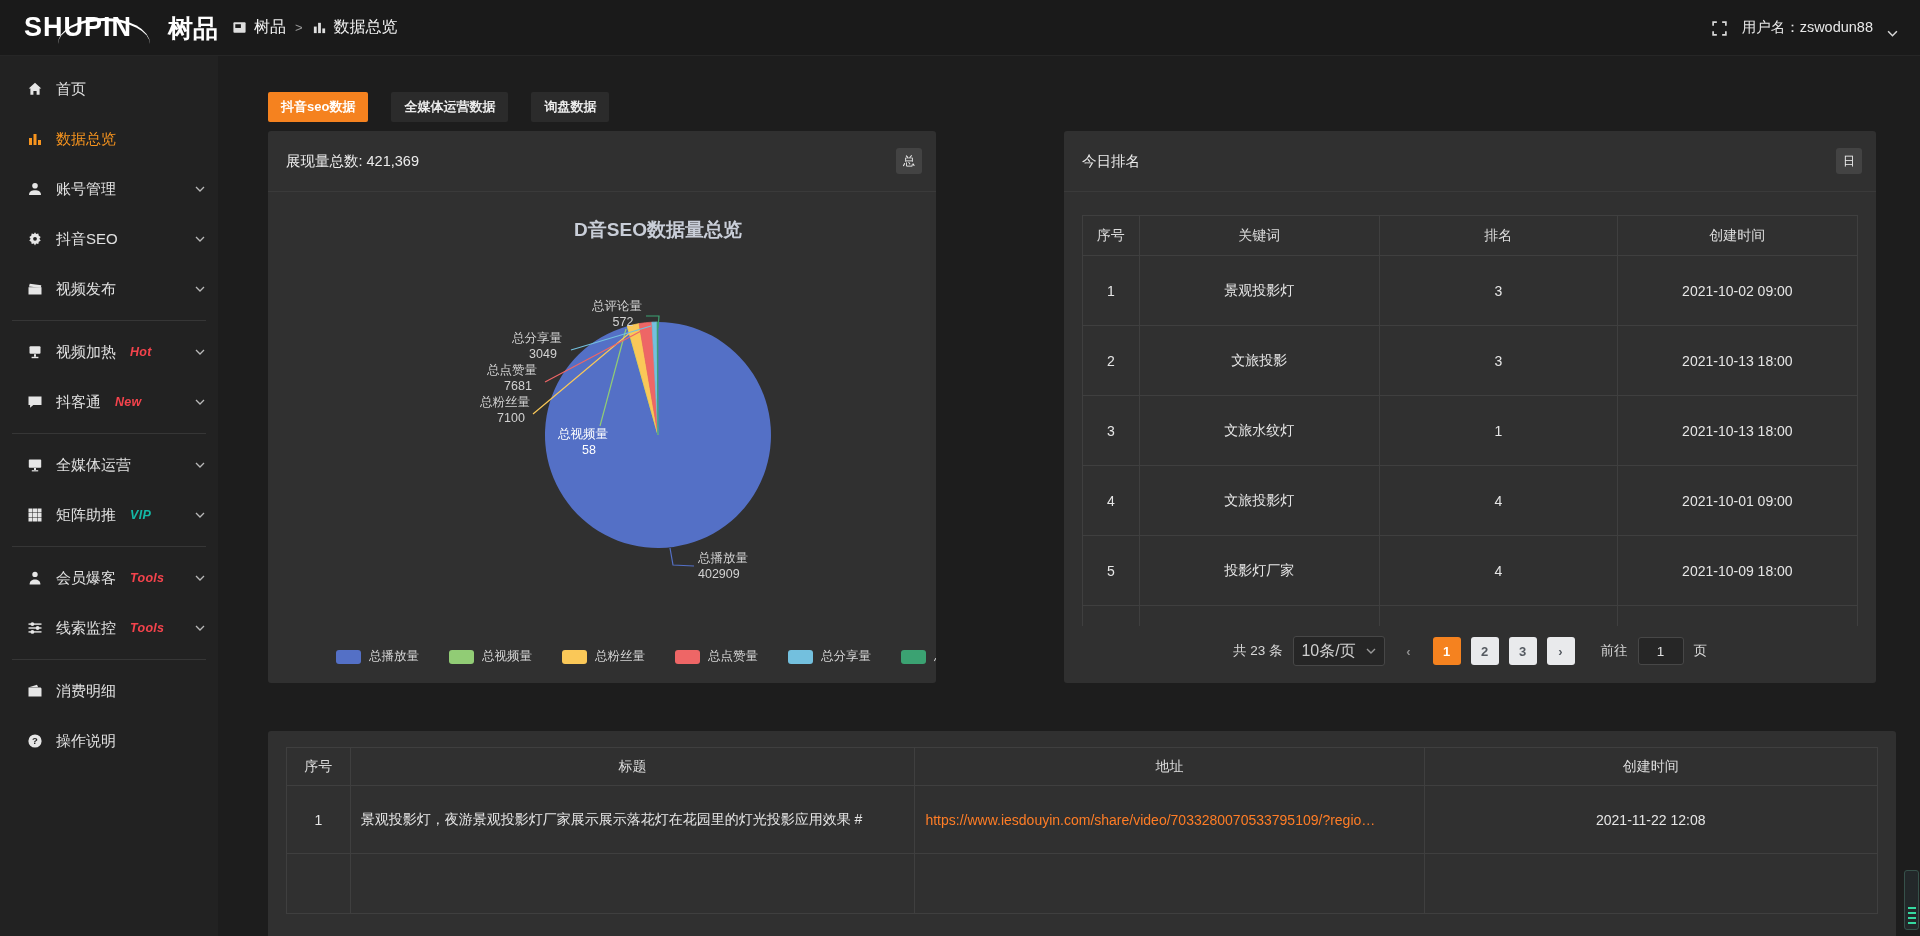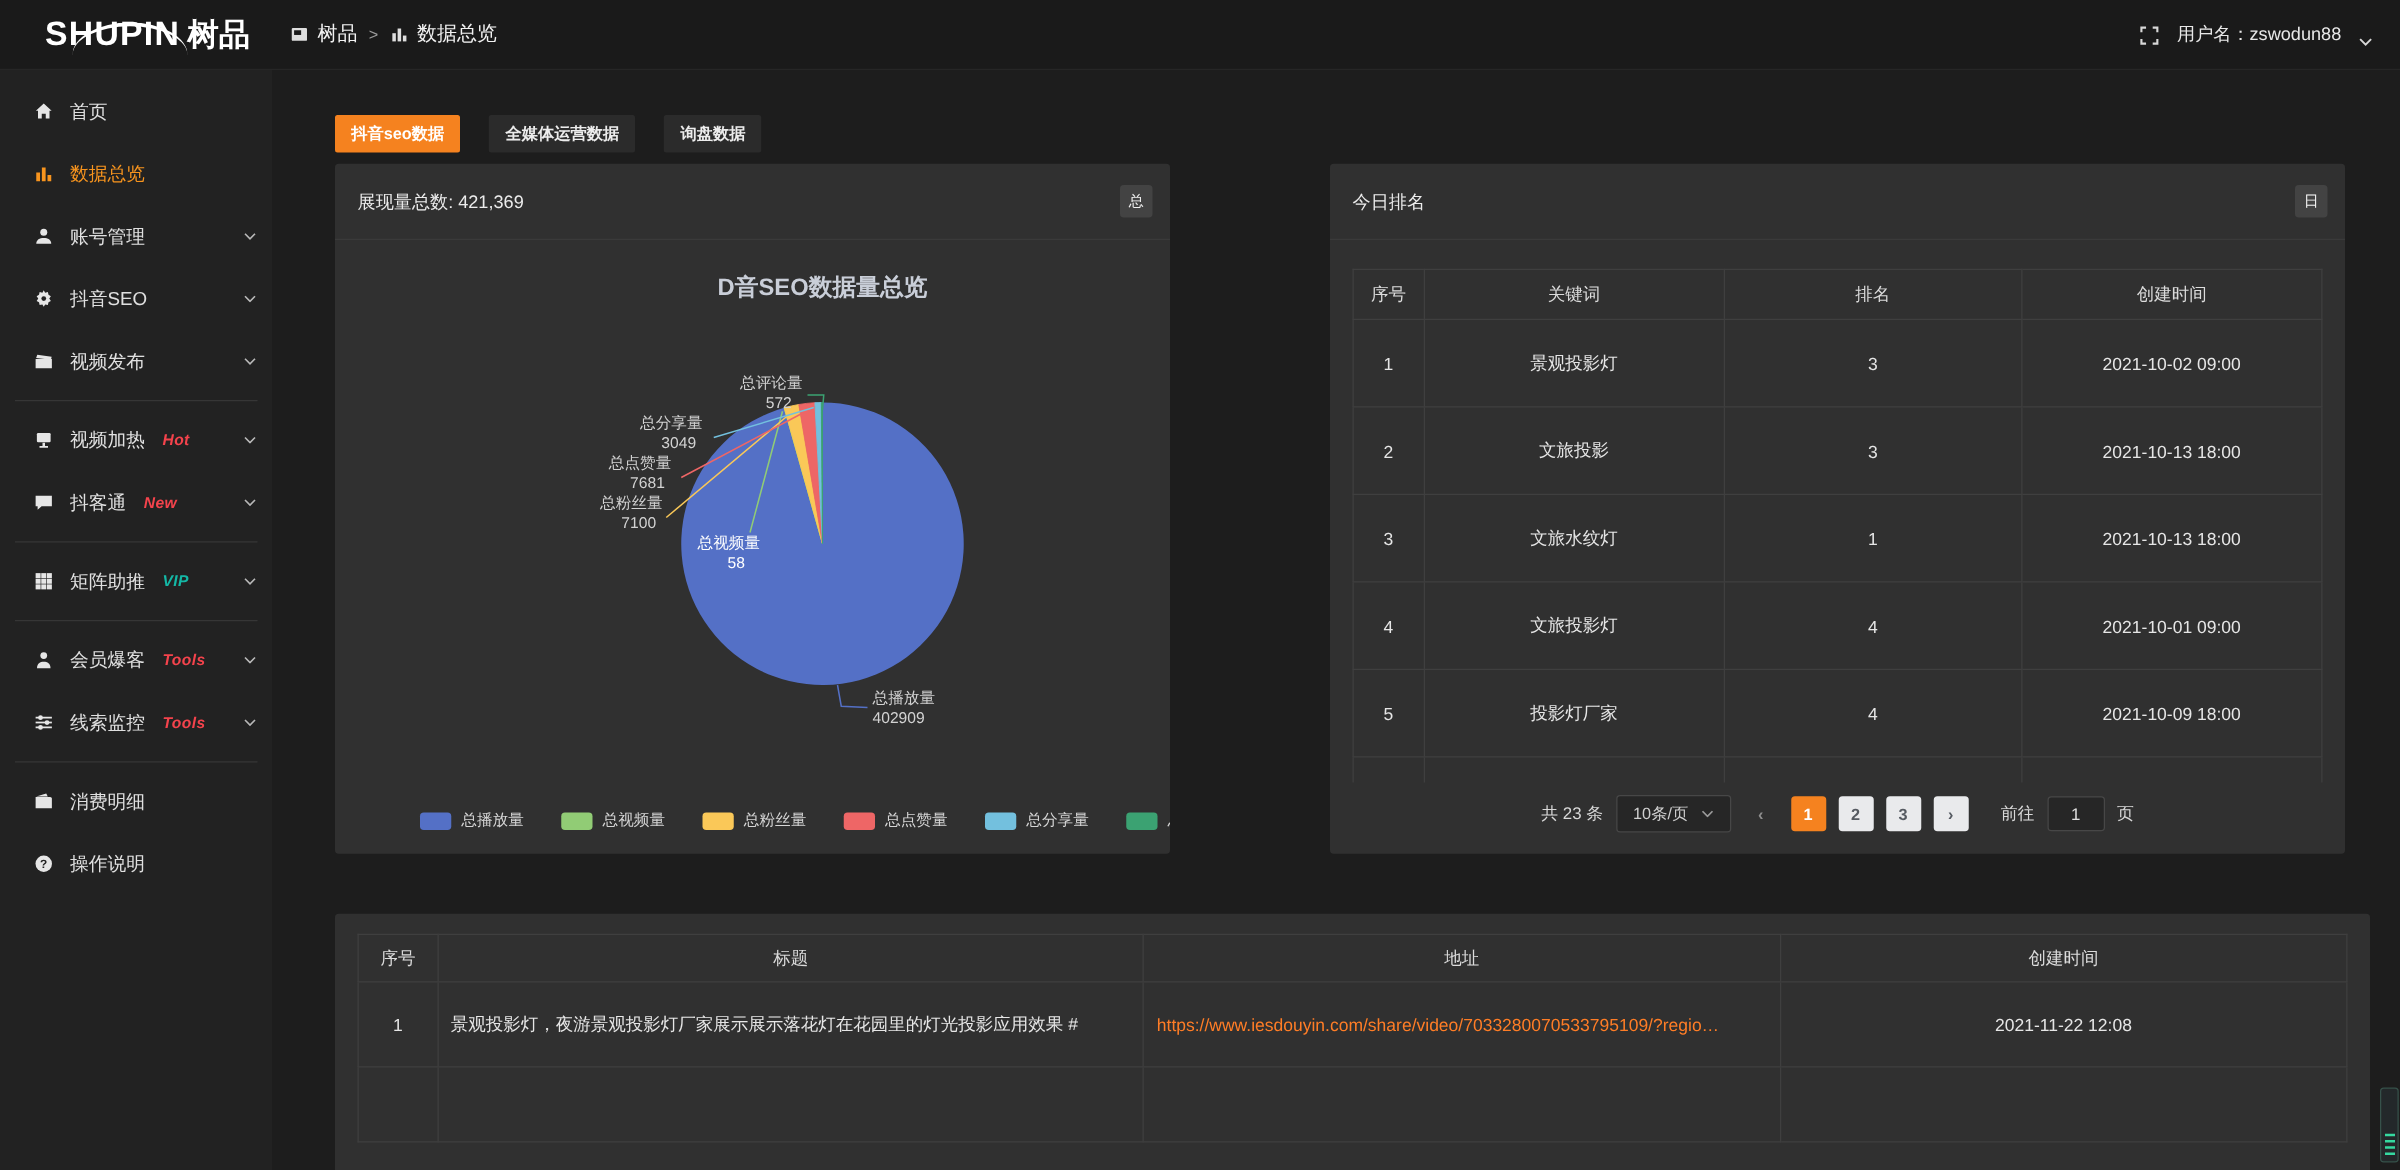--- a/index.html
+++ b/index.html
@@ -10,21 +10,21 @@
     font-family:"Liberation Sans", sans-serif; font-size:14px;
   }
   svg { display:block; }
 
   
   .topbar {
     position:absolute; top:0; left:0; right:0; height:56px;
     background:#1a1a1a; display:flex; align-items:center; z-index:10;
     border-bottom:1px solid #262626;
   }
-  .logo { width:218px; flex:0 0 218px; display:flex; align-items:flex-end; padding-left:36px; position:relative; cursor:pointer; }
+  .logo { width:218px; flex:0 0 218px; display:flex; align-items:flex-end; padding-left:24px; position:relative; cursor:pointer;justify-content:space-between; }
   .logo-arc { position:absolute; top:4px; left:58px; width:92px; height:26px; border-top:3px solid #fff; border-radius:50% 50% 0 0 / 100% 100% 0 0; }
   .logo-en { font-size:27px; font-weight:900; letter-spacing:1px; color:#fff; line-height:1; }
   .logo-cn { font-size:25px; font-weight:800; color:#fff; line-height:1; margin-left:6px; }
   .crumbs { display:flex; align-items:center; gap:7px; margin-left:14px; font-size:16px; color:#f2f2f2; }
   .crumb-icon { display:inline-flex; color:#dedede; }
   .crumbs .sep { color:#9a9a9a; font-size:13px; margin:0 2px; }
   .top-right { margin-left:auto; display:flex; align-items:flex-end; gap:14px; padding-right:22px; color:#e8e8e8; }
   .top-right .uname { font-size:14.5px; cursor:pointer; }
   .icon-btn { display:inline-flex; align-items:center; cursor:pointer; color:#d7d7d7; }
 
@@ -93,21 +93,21 @@
   .tbl-c tr.stub td { height:60px; }
   a.rep-link { color:#ff7d26; text-decoration:none; cursor:pointer; }
 
   
   .pager {
     position:absolute; left:0; right:0; bottom:14px; height:36px;
     display:flex; align-items:center; justify-content:center; gap:10px; font-size:13.5px; color:#d8d8d8;
   }
   .pg-select {
     width:92px; height:30px; background:#262626; border:1px solid #474747; border-radius:3px;
-    display:flex; align-items:center; justify-content:center; gap:10px; color:#cfcfcf; cursor:pointer; font-size:13px;
+    display:flex; align-items:center; justify-content:center; gap:10px; color:#cfcfcf; cursor:pointer; font-size:16px;
   }
   .pg-btn {
     min-width:28px; height:28px; border-radius:3px; display:flex; align-items:center; justify-content:center;
     font-size:13px; cursor:pointer; background:#e9eaec; color:#555a61; font-weight:bold;
   }
   .pg-btn.prev { background:transparent; color:#8f8f8f; }
   .pg-btn.page.active { background:#f5821f; color:#fff; }
   .pg-goto-input {
     width:46px; height:28px; background:#262626; border:1px solid #474747; border-radius:3px;
     display:flex; align-items:center; justify-content:center; color:#e0e0e0; cursor:text;
@@ -255,20 +255,35 @@
           </span>
           <span class="s-label">抖客通</span>
           <span class="s-badge" style="color:#f4434c">New</span>
           <span class="s-chev">
             <svg width="10" height="6" viewBox="0 0 10 6" fill="none" stroke="currentColor" stroke-width="1.3">
               <path d="M1 1l4 4 4-4"></path>
             </svg>
           </span>
         </div>
         <div class="side-divider"></div>
+        <div class="side-item">
+          <span class="s-icon">
+            <svg width="16" height="16" viewBox="0 0 16 16" fill="currentColor">
+              <rect x="1.8" y="2.6" width="12.4" height="8.2" rx="0.8"></rect>
+              <rect x="7" y="11" width="2" height="2"></rect>
+              <rect x="4.8" y="13.2" width="6.4" height="1.2"></rect>
+            </svg>
+          </span>
+          <span class="s-label">全媒体运营</span>
+          <span class="s-chev">
+            <svg width="10" height="6" viewBox="0 0 10 6" fill="none" stroke="currentColor" stroke-width="1.3">
+              <path d="M1 1l4 4 4-4"></path>
+            </svg>
+          </span>
+        </div>
         <div class="side-item">
           <span class="s-icon">
             <svg width="16" height="16" viewBox="0 0 16 16" fill="currentColor">
               <rect x="1.5" y="1.5" width="4" height="4"></rect>
               <rect x="6" y="1.5" width="4" height="4"></rect>
               <rect x="10.5" y="1.5" width="4" height="4"></rect>
               <rect x="1.5" y="6" width="4" height="4"></rect>
               <rect x="6" y="6" width="4" height="4"></rect>
               <rect x="10.5" y="6" width="4" height="4"></rect>
               <rect x="1.5" y="10.5" width="4" height="4"></rect>

